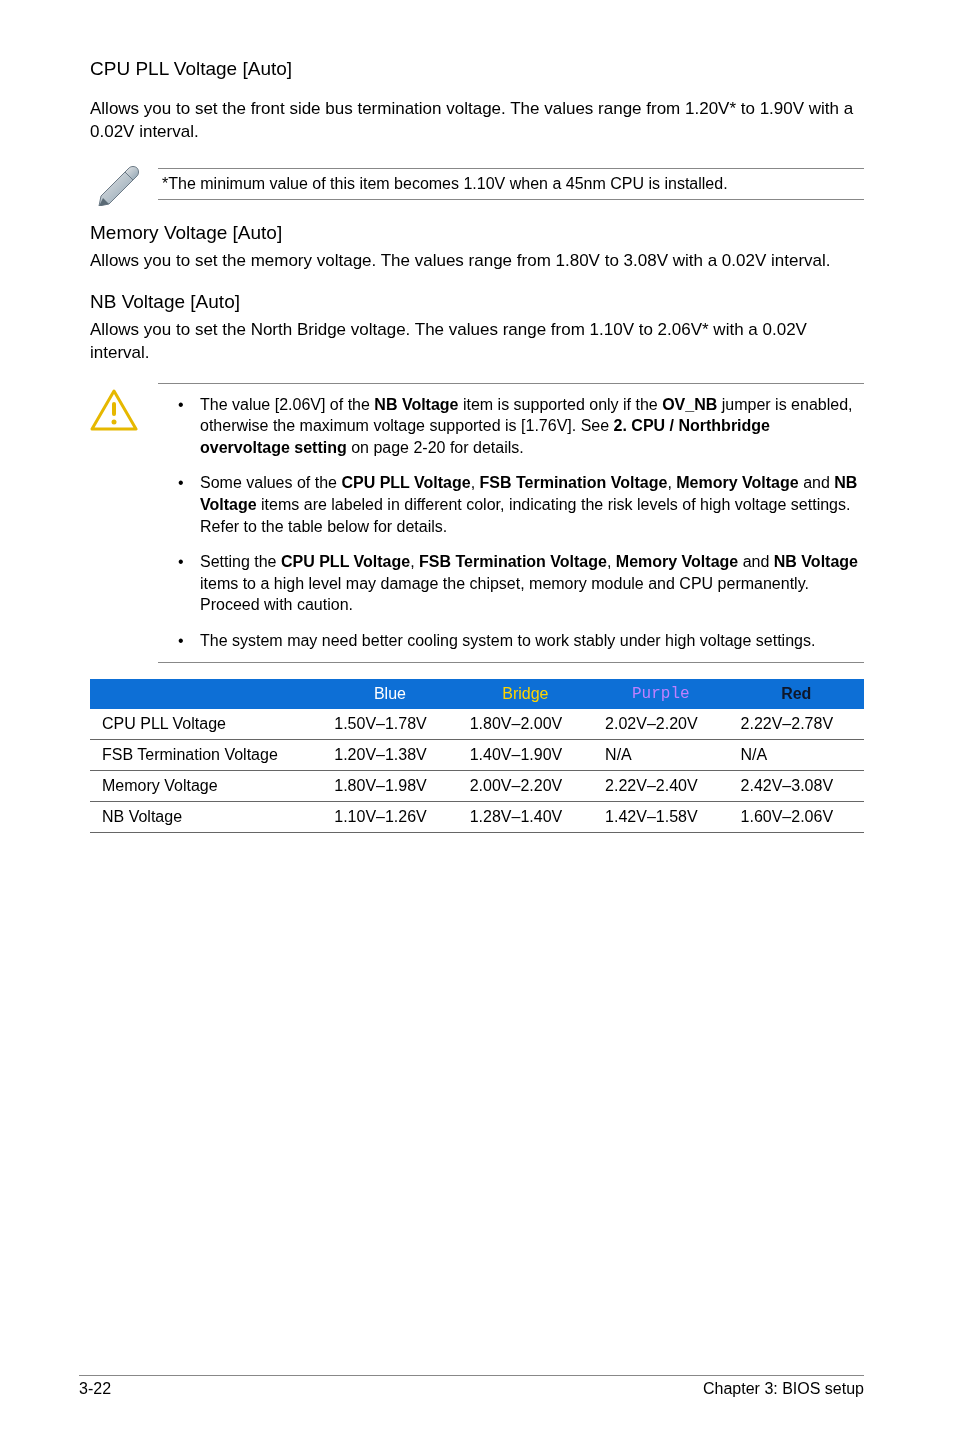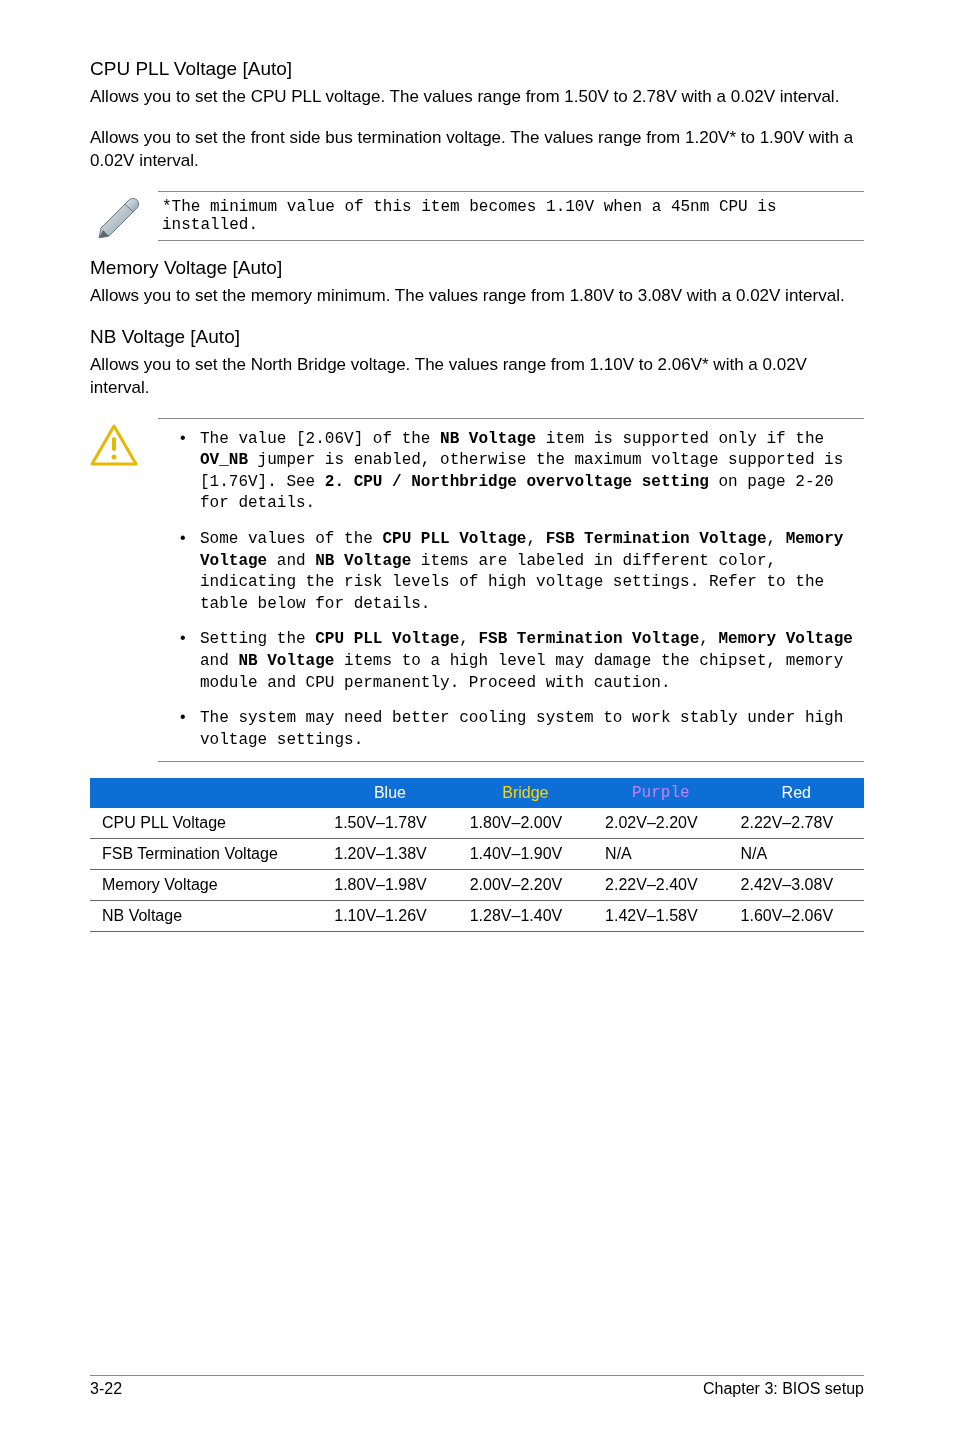--- a/index.html
+++ b/index.html
@@ -25,21 +25,20 @@
     margin-bottom: 6px;
   }
   p.body {
     font-size: 17px;
     line-height: 1.35;
   }
   .note-row {
     display: flex;
     align-items: center;
     margin: 6px 0 16px 0;
-    font-family: Liberation Mono, monospace;
   }
   .note-icon {
     width: 58px;
     flex-shrink: 0;
     display: flex;
     justify-content: center;
   }
   .note-box {
     flex: 1;
     border-top: 1px solid #888;
@@ -60,21 +59,20 @@
     display: flex;
     justify-content: flex-start;
     padding-top: 6px;
   }
   .warn-box {
     flex: 1;
     border-top: 1px solid #888;
     border-bottom: 1px solid #888;
     padding: 10px 6px 10px 20px;
     margin-left: 10px;
-    font-family: Liberation Mono, monospace;
   }
   .warn-box ul {
     list-style: none;
   }
   .warn-box li {
     font-size: 16px;
     line-height: 1.35;
     margin-bottom: 14px;
     position: relative;
     padding-left: 22px;
@@ -102,47 +100,47 @@
     padding: 6px 12px;
   }
   thead th.yellow {
     color: #ffd400;
   }
   thead th.purple {
     color: #c080ff;
     font-family: Liberation Mono, monospace;
   }
   thead th.red {
-    color: #ffffff;
+    color: #0f172a;
+    font-weight: bold;
   }
   tbody td {
     padding: 6px 12px;
     border-bottom: 1px solid #666;
   }
   tbody tr:first-child td {
     border-top: none;
   }
   .footer {
     position: absolute;
     bottom: 40px;
-    left: 90px;
+    left: 79px;
     right: 90px;
     display: flex;
     justify-content: space-between;
     font-size: 16px;
     border-top: 1px solid #888;
     padding-top: 4px;
   }
 </style>
 </head>
 <body>
 
 <div class="section">
   <h3>CPU PLL Voltage [Auto]</h3>
-  <p class="body">Allows you to set the CPU PLL voltage. The values range from 1.50V to 2.78V with a 0.02V interval.</p>
 </div>
 
 <div class="section">
   <p class="body">Allows you to set the front side bus termination voltage. The values range from 1.20V* to 1.90V with a 0.02V interval.</p>
 </div>
 
 <div class="note-row">
   <div class="note-icon">
     <svg width="48" height="44" viewBox="0 0 48 44">
       <defs>
@@ -156,21 +154,21 @@
       <path d="M4 44 L14 42 L8 36 Z" fill="#5a6a75"></path>
     </svg>
   </div>
   <div class="note-box">
     <p>*The minimum value of this item becomes 1.10V when a 45nm CPU is installed.</p>
   </div>
 </div>
 
 <div class="section">
   <h3>Memory Voltage [Auto]</h3>
-  <p class="body">Allows you to set the memory minimum. The values range from 1.80V to 3.08V with a 0.02V interval.</p>
+  <p class="body">Allows you to set the memory voltage. The values range from 1.80V to 3.08V with a 0.02V interval.</p>
 </div>
 
 <div class="section">
   <h3>NB Voltage [Auto]</h3>
   <p class="body">Allows you to set the North Bridge voltage. The values range from 1.10V to 2.06V* with a 0.02V interval.</p>
 </div>
 
 <div class="warn-row">
   <div class="warn-icon">
     <svg width="48" height="42" viewBox="0 0 48 42">

